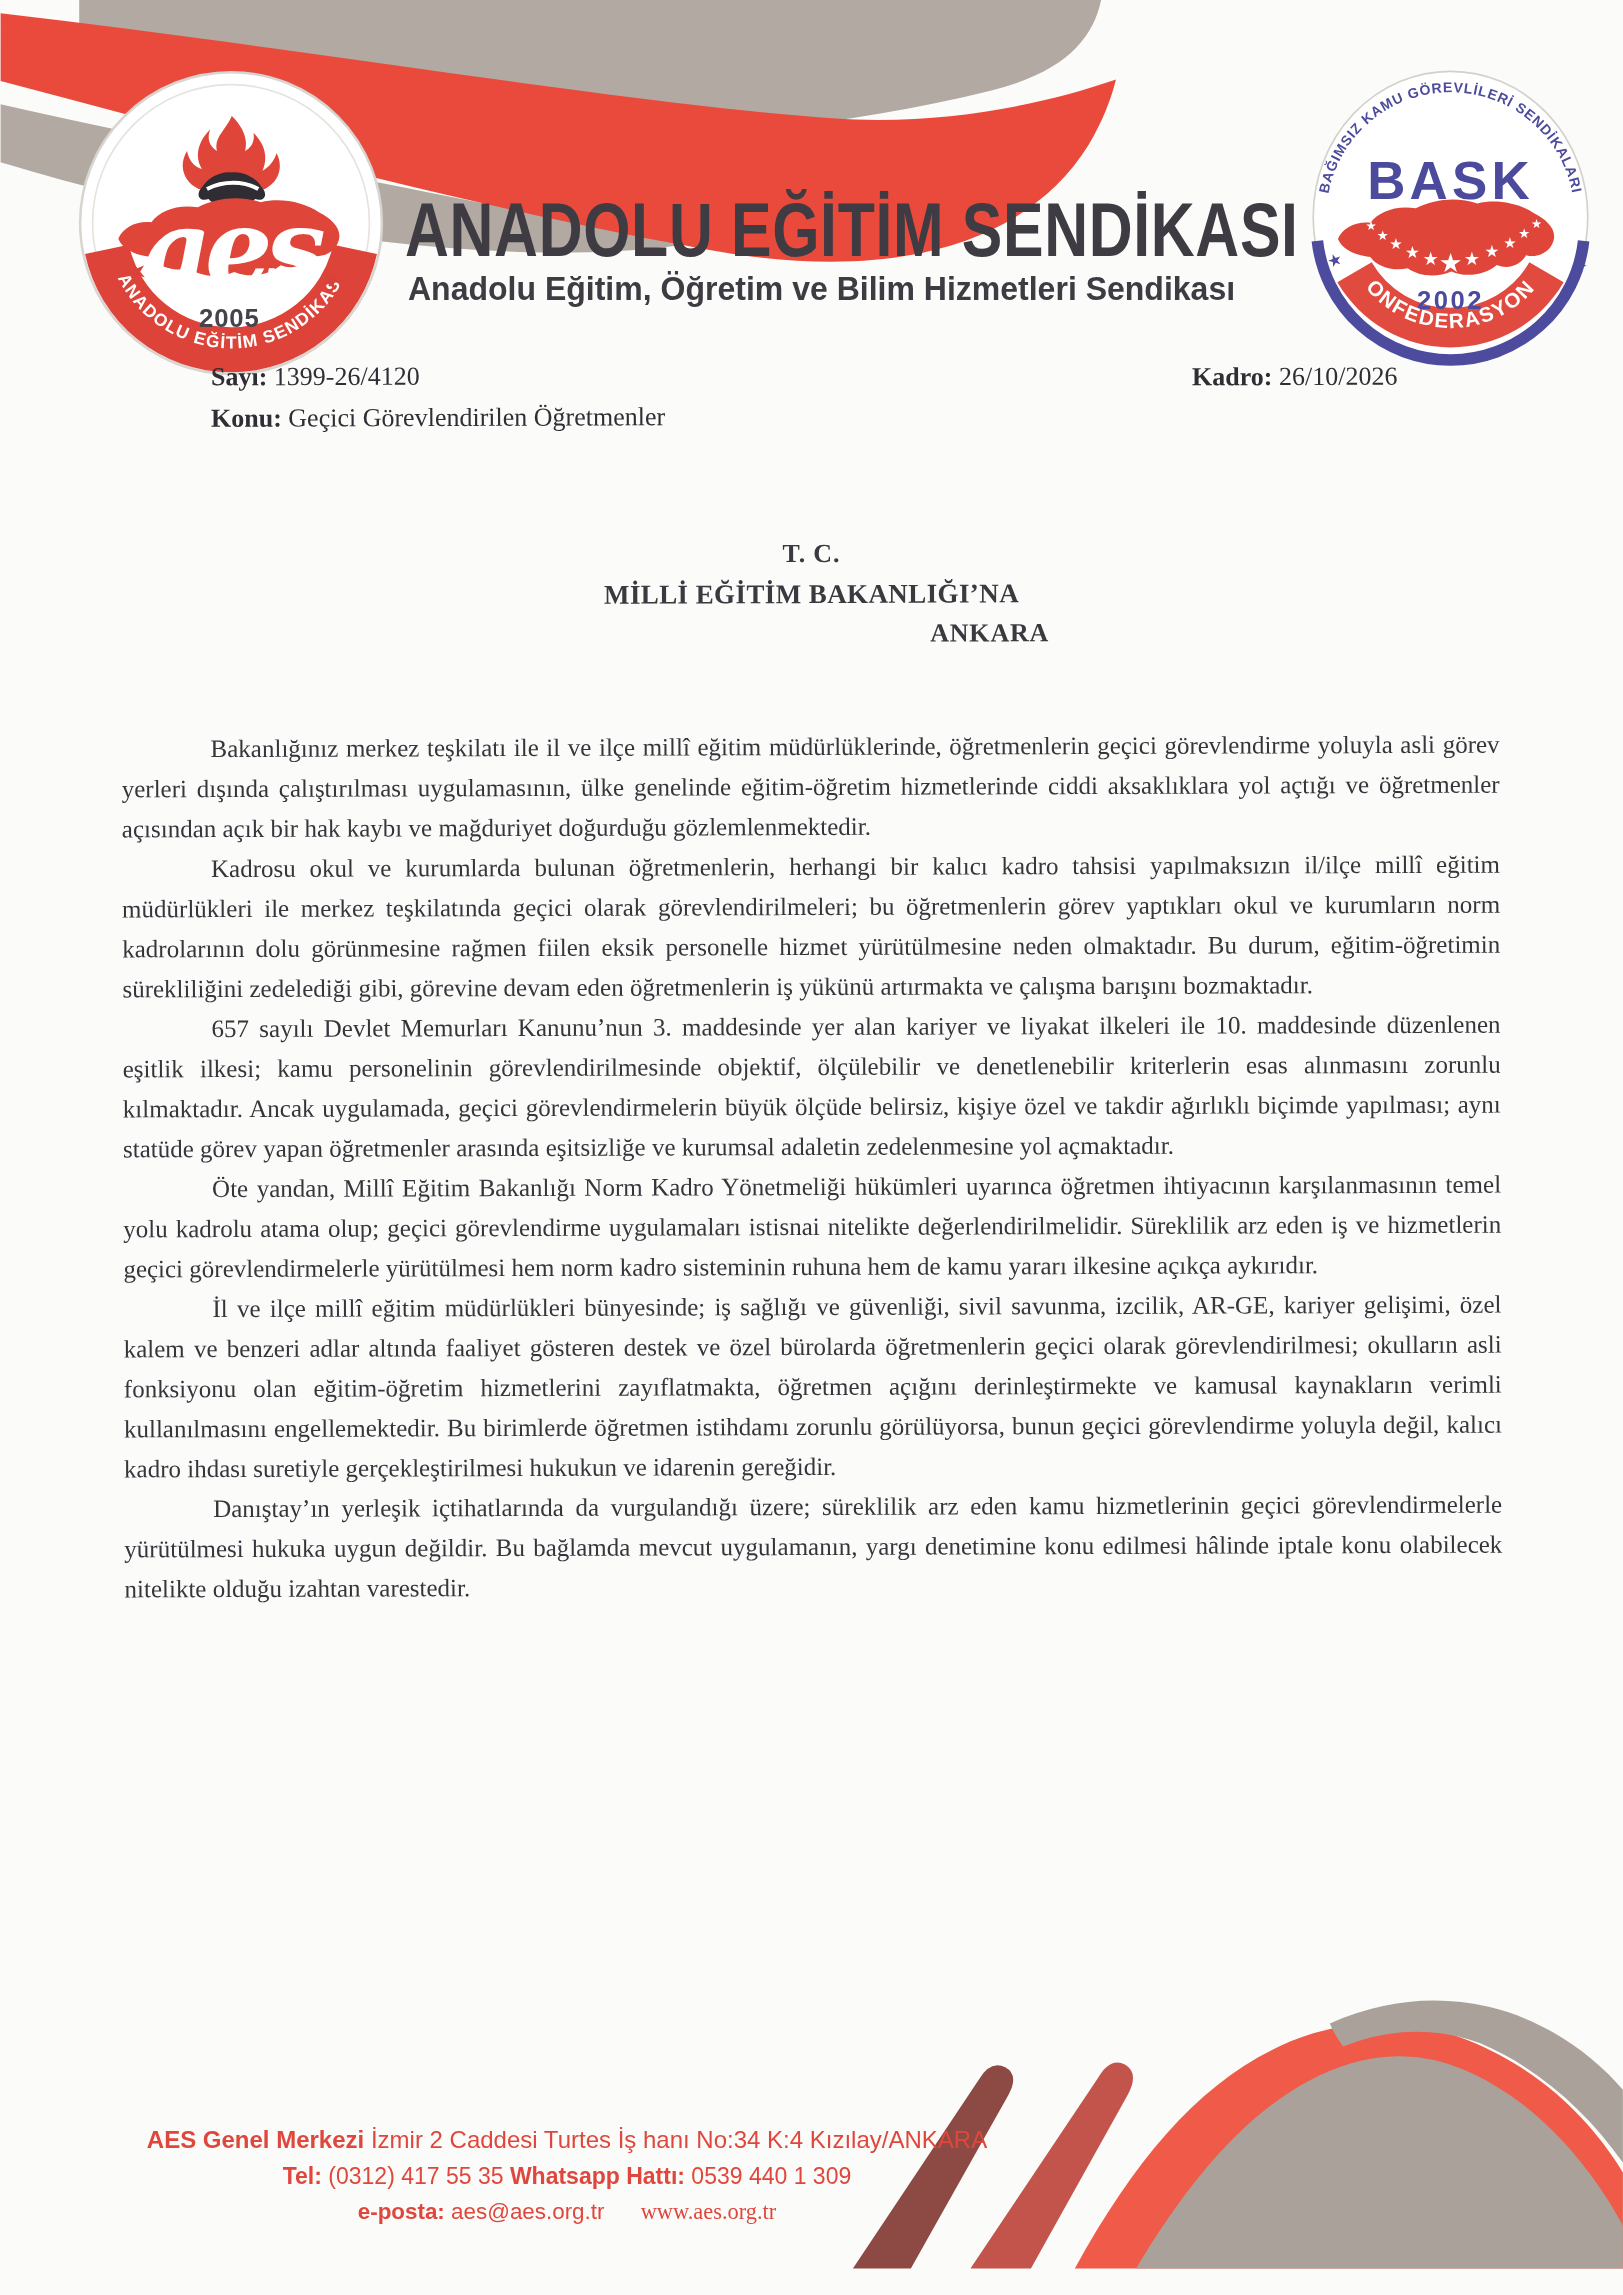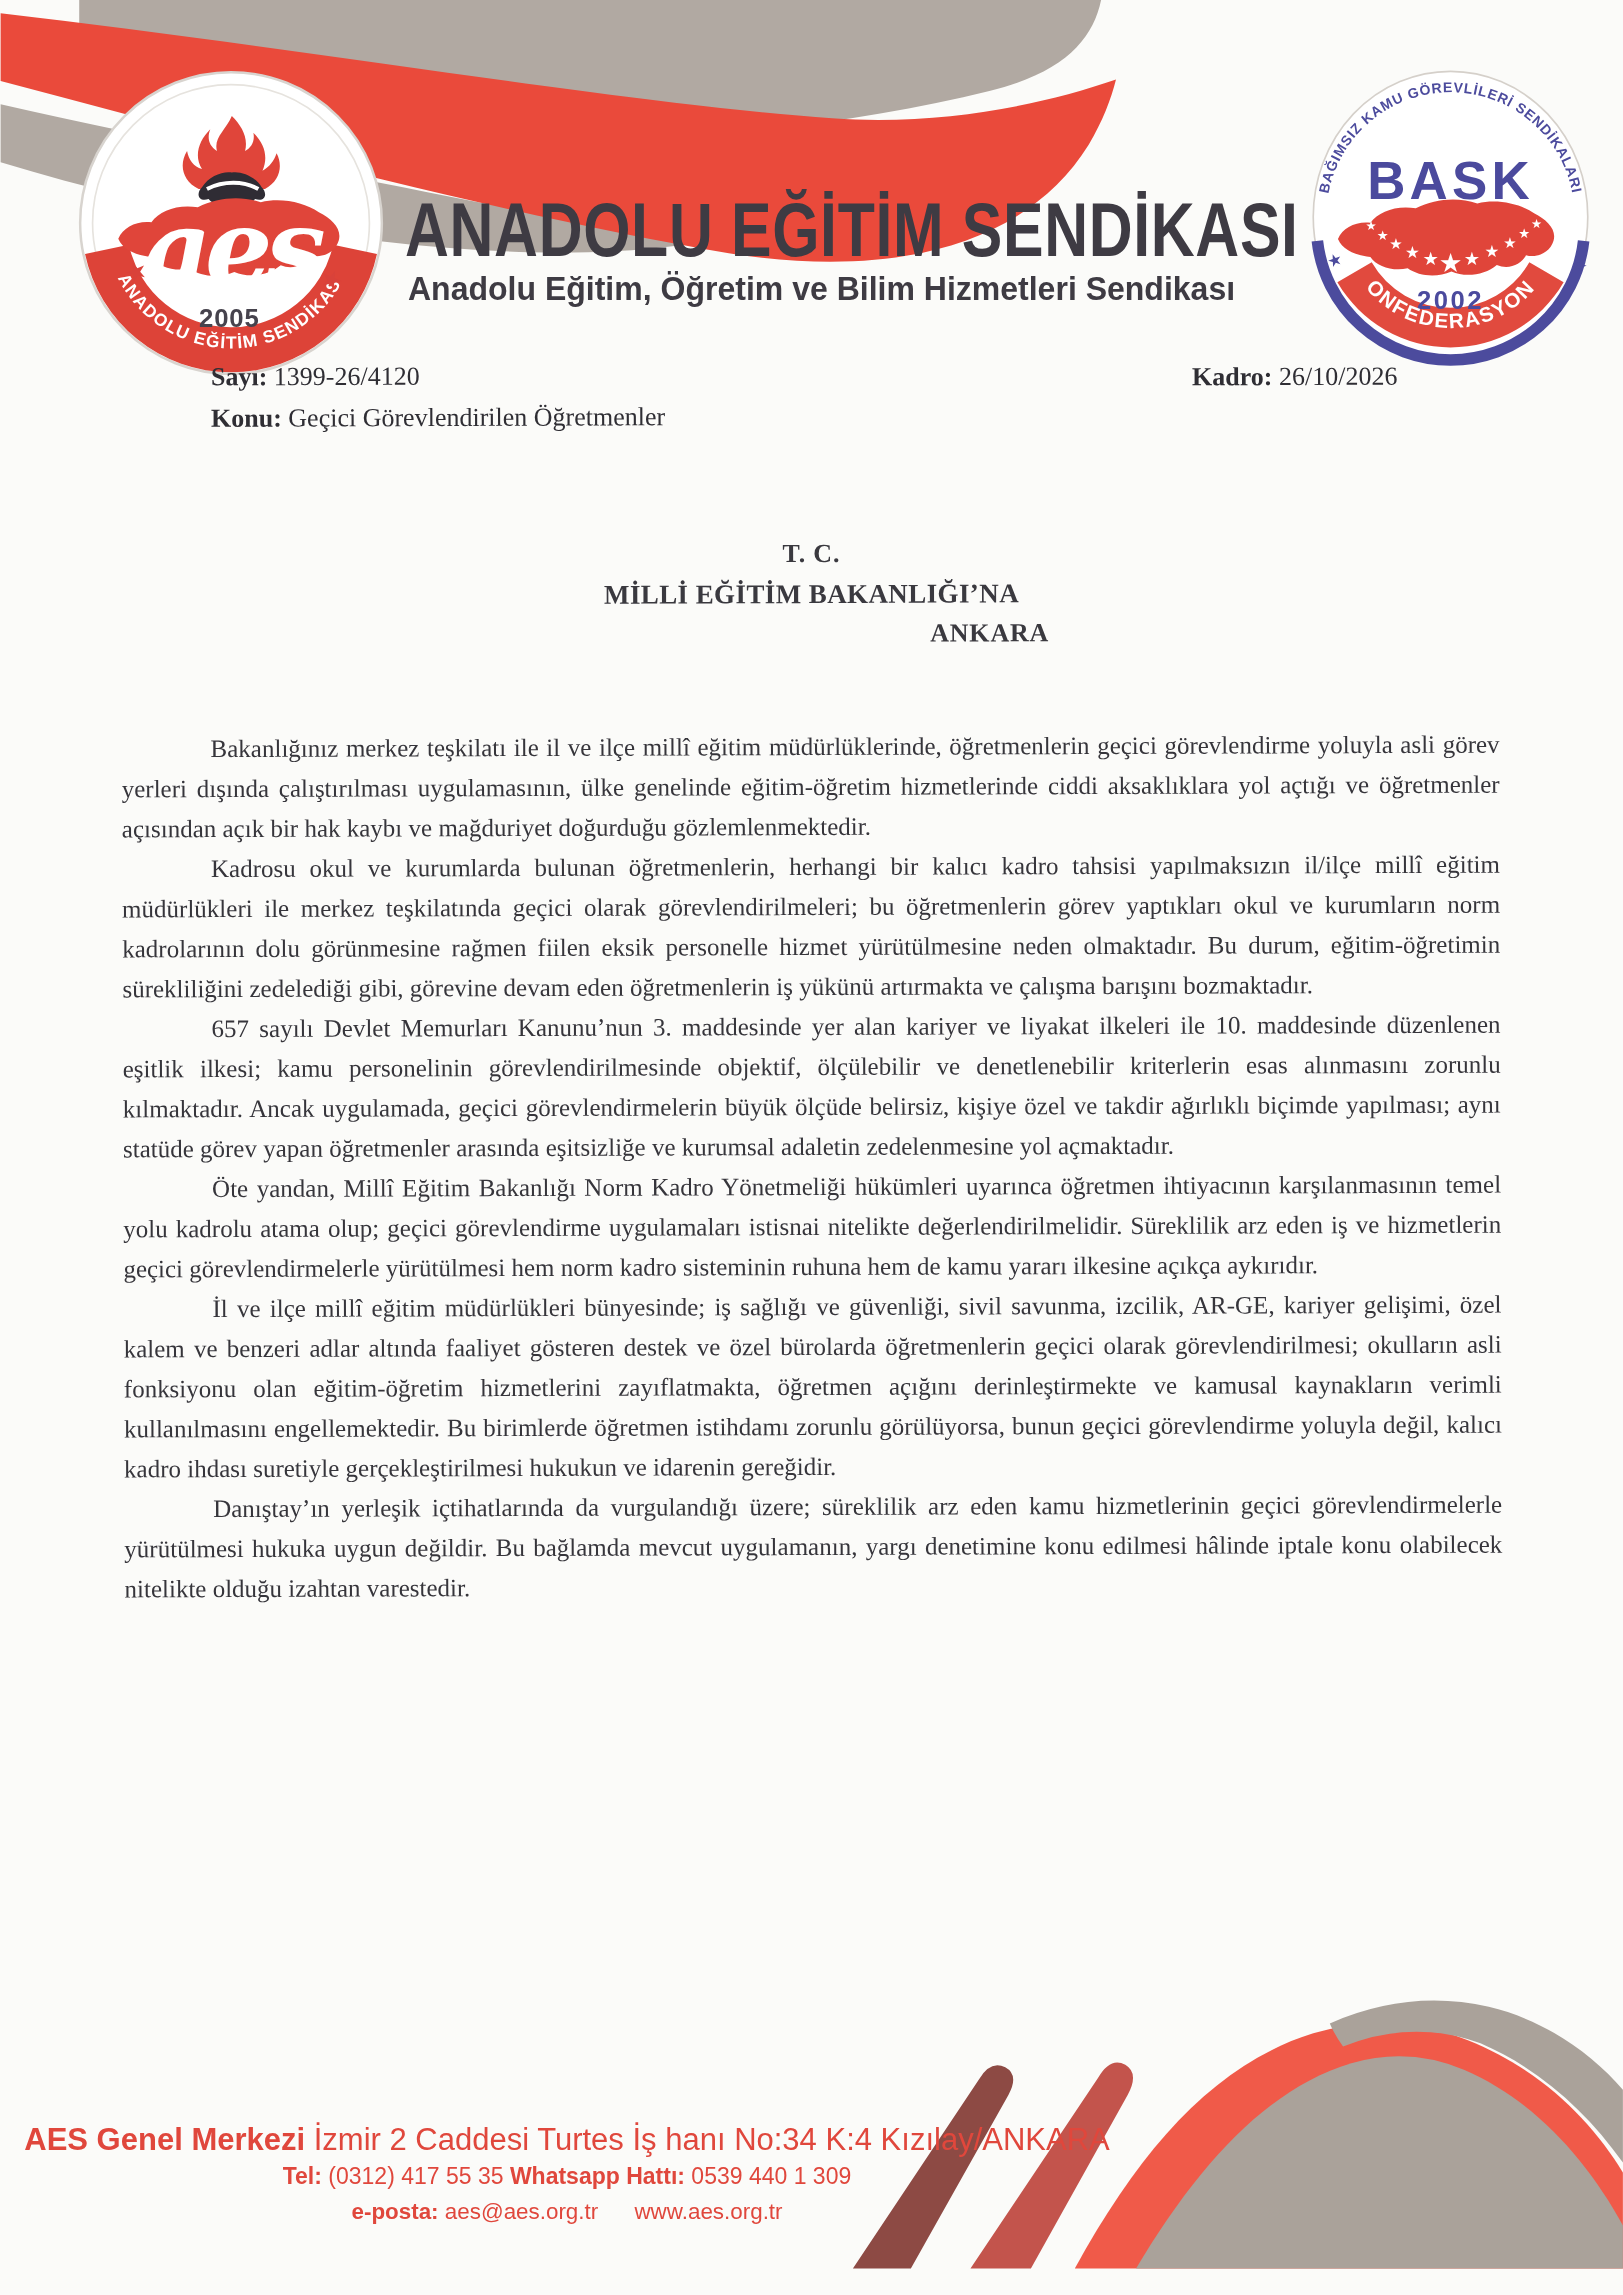--- a/index.html
+++ b/index.html
@@ -33,26 +33,26 @@
   .rcp3{font-size:26px;position:relative;left:178px;letter-spacing:0.8px;}
 
   .body-text{left:123px;top:727px;width:1378px;color:#36353b;font-size:25px;line-height:40px;
              text-align:justify;}
   .body-text p{margin:0;text-indent:89px;}
 
   
   .footer-stripes{left:0;top:1987px;}
   .footer-text{left:0;top:2122px;width:1134px;text-align:center;color:#e0473c;}
   .footer-text .fl{white-space:nowrap;}
-  .f1{font-size:31px;line-height:36px;}
+  .f1{font-size:24px;line-height:36px;}
   .f2{font-size:23px;line-height:36px;}
   .f3{font-size:22.4px;line-height:36px;}
   .bold{font-weight:700;}
   .gap-l{}
-  .gap-xl{margin-left:30px;}
+  .gap-xl{margin-left:30px;font-family:Liberation Serif, serif;}
 </style>
 </head>
 <body>
 
 <div class="page">
 
   <svg class="abs hdr-svg" width="1623" height="513" viewBox="0 0 1960 620" aria-hidden="true">
     <path fill="#b1a9a2" d="M95,0 L1330,0 C1320,48 1285,88 1195,110 C1040,148 850,172 660,168 C470,164 250,118 95,52 Z"></path>
     <path fill="#b1a9a2" d="M0,126 L0,196 C210,260 430,298 640,305 C755,308 860,296 930,274 C815,280 685,266 545,238 C365,202 165,164 0,126 Z"></path>
     <path fill="#ea4a3b" d="M0,16 L0,98 C300,178 620,262 880,306 C1080,338 1240,296 1315,175 C1332,146 1342,120 1348,96 C1255,128 1135,152 1005,143 C760,126 350,56 0,16 Z"></path>

